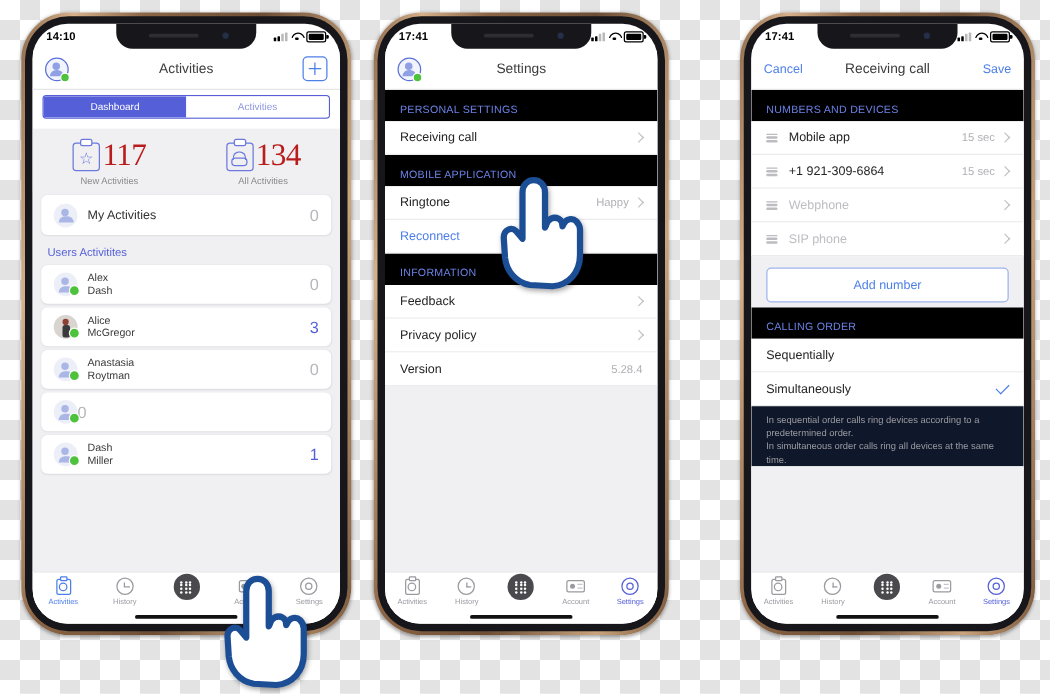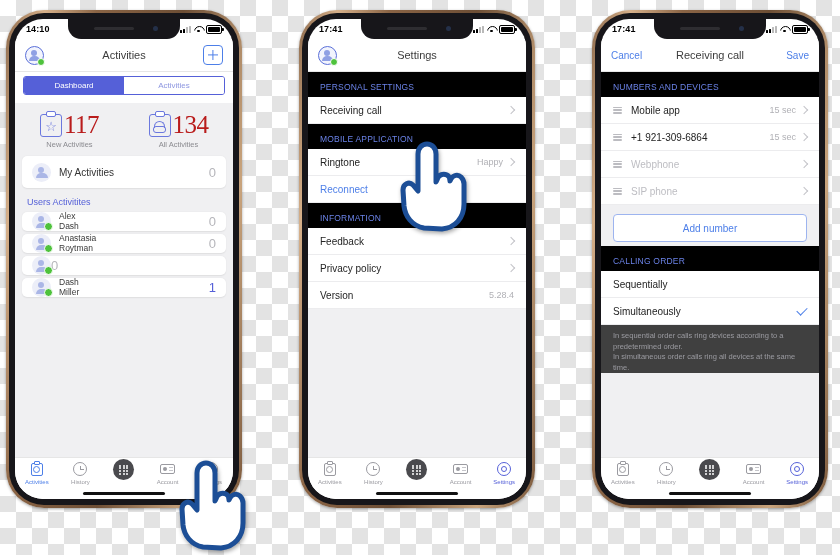--- a/index.html
+++ b/index.html
@@ -90,21 +90,21 @@
   .clip{width:22px;height:26px;position:relative;}
   .clip .board{position:absolute;left:0;top:3px;width:22px;height:23px;border:1.4px solid #6b78de;border-radius:3px;box-sizing:border-box;}
   .clip .tab{position:absolute;left:6px;top:0;width:10px;height:6px;border:1.4px solid #6b78de;border-radius:2px;background:#fff;box-sizing:border-box;}
   .star{position:absolute;left:4.5px;top:9px;width:13px;height:13px;color:#6b78de;font-size:13px;line-height:13px;text-align:center;}
   .head-set{position:absolute;left:4.5px;top:9.5px;width:13px;height:12px;}
   .head-set:before{content:"";position:absolute;left:1px;top:0;width:11px;height:7px;border:1.4px solid #6b78de;border-bottom:none;border-radius:6px 6px 0 0;box-sizing:border-box;}
   .head-set:after{content:"";position:absolute;left:0;top:5px;width:13px;height:7px;border:1.4px solid #6b78de;border-radius:3px;box-sizing:border-box;}
 
   
   .card{margin:3px 7px;background:#fff;border-radius:5px;display:flex;align-items:center;padding:0 10px;height:32px;box-shadow:0 .5px 1.5px rgba(0,0,0,.08);}
-  .card.tall{height:19px;}
+  .card.tall{height:31px;}
   .card .label{font-size:10px;color:#333;margin-left:8px;flex:1;}
   .card .names{margin-left:8px;flex:1;line-height:1.12;}
   .card .names span{display:block;font-size:8.5px;color:#3a3a3a;}
   .card .count{font-size:13px;color:#b6b6bb;}
   .card .count.active{color:#5560d8;}
   .sectionlabel{font-size:9px;color:#5560d8;padding:6px 12px 2px;}
 
   .uav{width:19px;height:19px;position:relative;flex:0 0 19px;}
   .uav .circ{position:absolute;inset:0;border-radius:50%;background:#eceef8;}
   .uav .h{position:absolute;left:6px;top:4px;width:6px;height:6px;border-radius:50%;background:#aab6e6;}
@@ -120,21 +120,21 @@
   .srow .sval{margin-left:auto;color:#b0b0b5;font-size:9px;margin-right:5px;}
   .srow .sval.nolink{margin-right:0;}
   .srow.link{color:#4d7fe8;}
   .srow.dim{color:#bdbdc2;}
   .chev{width:5px;height:5px;border-right:1.2px solid #c3c3c8;border-top:1.2px solid #c3c3c8;transform:rotate(45deg);margin-left:auto;}
   .srow .sval + .chev{margin-left:0;}
   .burger{width:9px;height:7px;display:flex;flex-direction:column;justify-content:space-between;margin-right:9px;flex:0 0 9px;}
   .burger i{display:block;height:1.1px;background:#bcbcc1;border-radius:1px;}
   .check{margin-left:auto;width:9px;height:5px;border-left:1.5px solid #4d7fe8;border-bottom:1.5px solid #4d7fe8;transform:rotate(-45deg);margin-bottom:3px;}
   .addbtn{margin:9px 12px 4px;height:26px;border:1px solid #9db4ef;border-radius:4px;background:#fff;display:flex;align-items:center;justify-content:center;font-size:10px;color:#4d7fe8;}
-  .helptext{font-size:7.5px;color:#9b9ba1;line-height:1.4;padding:6px 12px 0;background:#404040;}
+  .helptext{font-size:7.5px;color:#9b9ba1;line-height:1.4;padding:6px 12px 0;background:#0f172a;}
   .spacerfill{flex:1;background:#f0f0f2;}
 
   
   .tabbar{flex:0 0 38px;background:#fff;border-top:1px solid #e6e6e6;display:flex;align-items:flex-start;padding-top:3px;position:relative;}
   .tab{flex:1;display:flex;flex-direction:column;align-items:center;gap:2px;}
   .tab .tl{font-size:6px;color:#9a9aa0;}
   .tab.sel .tl{color:#4d7fe8;}
   .tab.sel2 .tl{color:#5560d8;}
   .ti{width:16px;height:16px;position:relative;}
   .ti-act .bd{position:absolute;left:2px;top:1.5px;width:12px;height:13px;border:1.3px solid #9a9aa0;border-radius:2px;box-sizing:border-box;}
@@ -155,21 +155,21 @@
   .ti-gear:before{content:"";position:absolute;left:3px;top:3px;right:3px;bottom:3px;border-radius:50%;border:1.3px solid #9a9aa0;}
   .sel2 .ti-gear,.sel2 .ti-gear:before{border-color:#5560d8;}
   .homebar{position:absolute;left:50%;transform:translateX(-50%);bottom:4px;width:82px;height:3px;border-radius:2px;background:#111;}
 
   
   .cursor{position:absolute;z-index:60;filter:drop-shadow(1px 2px 2px rgba(0,0,0,.35));}
 </style>
 </head>
 <body>
 
-<div class="phone" style="left:6px;top:10px;">
+<div class="phone" style="left:17px;top:10px;padding-left:28px;">
   <div class="frame-outer"></div>
   <div class="frame-inner"></div>
   <div class="screen">
     <div class="notch">
       <div class="speaker"></div>
       <div class="cam"></div>
     </div>
 
     <div class="statusbar">
       <div class="time">14:10</div>
@@ -248,20 +248,33 @@
             <span class="b"></span>
             <span class="live"></span>
           </span>
         <span class="names">
             <span>Alex</span>
             <span>Dash</span>
           </span>
         <span class="count">0</span>
       </div>
 
+      <div class="card tall">
+        <span class="uav photo">
+            <span class="circ"></span>
+            <span class="h"></span>
+            <span class="b"></span>
+            <span class="live"></span>
+          </span>
+        <span class="names">
+            <span>Alice</span>
+            <span>McGregor</span>
+          </span>
+        <span class="count active">3</span>
+      </div>
 
       <div class="card tall">
         <span class="uav">
             <span class="circ"></span>
             <span class="h"></span>
             <span class="b"></span>
             <span class="live"></span>
           </span>
         <span class="names">
             <span>Anastasia</span>

